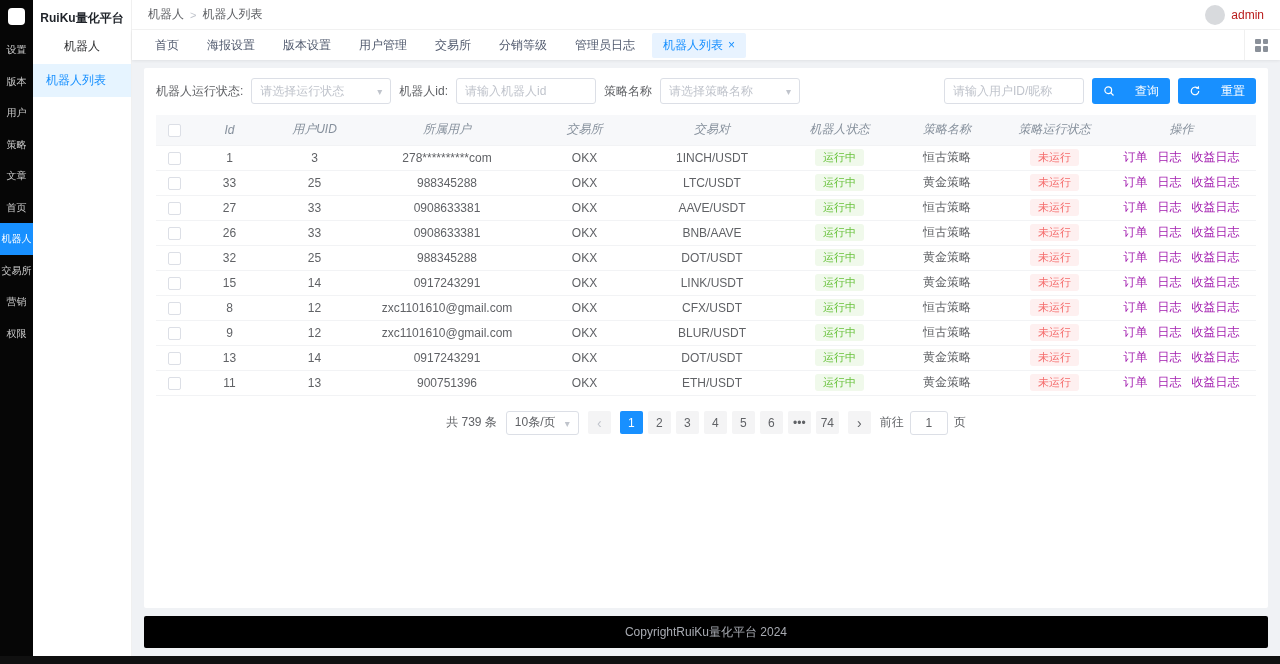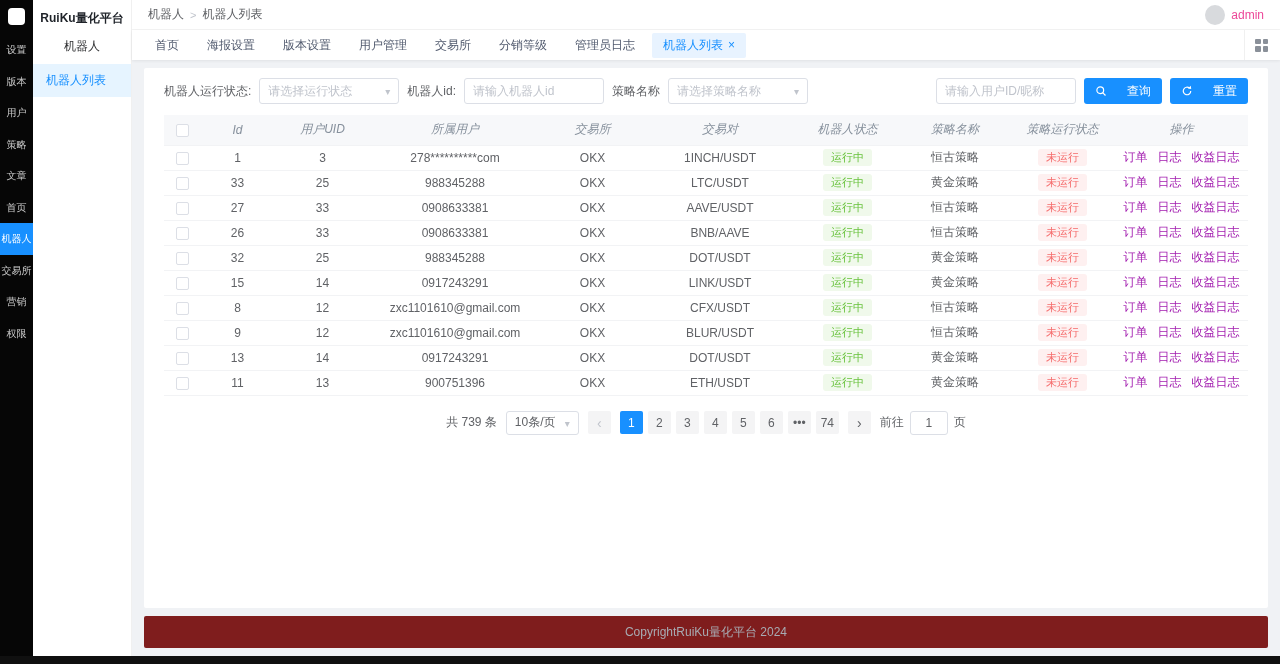--- a/index.html
+++ b/index.html
@@ -23,34 +23,34 @@
   .submenu-group { font-size: 12px; color: #303133; text-align: center; padding: 4px 0 9px; cursor: pointer; }
   .submenu-item { font-size: 12px; color: #1890ff; background: #e6f4ff; padding: 8px 0 8px 13px; cursor: pointer; }
 
   
   .main { flex: 1; display: flex; flex-direction: column; min-width: 0; }
   .topbar { height: 30px; background: #fff; display: flex; align-items: center; padding: 0 16px; flex: none; border-bottom: 1px solid #f4f4f4; }
   .breadcrumb { display: flex; align-items: center; gap: 6px; color: #606266; }
   .bc-sep { color: #c0c4cc; font-size: 11px; }
   .topbar-right { margin-left: auto; display: flex; align-items: center; gap: 6px; }
   .avatar { width: 20px; height: 20px; border-radius: 50%; background: #d8dadd; display: inline-block; cursor: pointer; }
-  .username { color: #ec4899; }
+  .username { color: #b91c1c; }
 
   .tabbar { height: 30px; background: #fff; display: flex; align-items: center; padding: 0 12px; flex: none; box-shadow: 0 1px 3px rgba(0,0,0,0.07); position: relative; z-index: 2; }
   .tabs { display: flex; align-items: center; gap: 6px; }
   .tab { padding: 4px 11px; color: #515a6e; cursor: pointer; border-radius: 2px; display: flex; align-items: center; gap: 5px; white-space: nowrap; }
   .tab.active { color: #1890ff; background: #e8f3ff; }
   .tab-close { font-size: 12px; line-height: 1; }
   .tab-actions { margin-left: auto; display: flex; align-items: center; padding-left: 10px; border-left: 1px solid #f0f0f0; height: 100%; }
   .grid-icon { width: 13px; height: 13px; display: grid; grid-template-columns: 1fr 1fr; grid-template-rows: 1fr 1fr; gap: 2px; cursor: pointer; }
   .grid-icon i { background: #8a9099; border-radius: 1px; }
 
   
   .content { flex: 1; display: flex; flex-direction: column; padding: 8px 12px; gap: 8px; min-height: 0; }
-  .card { background: #fff; border-radius: 2px; flex: 1; padding: 10px 20px; display: flex; flex-direction: column; min-height: 0; }
+  .card { background: #fff; border-radius: 2px; flex: 1; padding: 10px 12px; display: flex; flex-direction: column; min-height: 0; }
 
   .filters { display: flex; align-items: center; gap: 8px; flex: none; padding-bottom: 11px; }
   .f-label { color: #606266; white-space: nowrap; }
   .select, .inputwrap { height: 26px; border: 1px solid #dcdfe6; border-radius: 3px; background: #fff; display: flex; align-items: center; padding: 0 8px; }
   .select { width: 140px; justify-content: space-between; cursor: pointer; color: #c0c4cc; }
   .select .sel-text { overflow: hidden; white-space: nowrap; }
   .caret::before { content: "▾"; color: #c0c4cc; font-size: 10px; }
   .inputwrap { width: 140px; }
   .inputwrap input { border: none; outline: none; width: 100%; font-size: 12px; color: #606266; font-family: inherit; background: transparent; }
   .inputwrap input::placeholder { color: #c0c4cc; }
@@ -71,21 +71,21 @@
   .pg-pages { display: inline-flex; gap: 5px; }
   .pg-btn { min-width: 23px; height: 23px; background: #f4f4f5; border: none; border-radius: 2px; display: inline-flex; align-items: center; justify-content: center; color: #606266; cursor: pointer; padding: 0 4px; font-size: 12px; font-family: inherit; }
   .pg-btn.active { background: #1890ff; color: #fff; }
   .pg-btn.disabled { color: #c0c4cc; }
   .pg-prev::before { content: "‹"; font-size: 14px; }
   .pg-next::before { content: "›"; font-size: 14px; }
   .goto { display: flex; align-items: center; gap: 6px; }
   .goto input { width: 38px; height: 24px; border: 1px solid #dcdfe6; border-radius: 3px; text-align: center; font-size: 12px; color: #606266; outline: none; font-family: inherit; }
 
   .card-fill { flex: 1; }
-  .footer { height: 32px; background: #7f1d1d; display: flex; align-items: center; justify-content: center; color: #a8abb2; flex: none; border-radius: 2px; }
+  .footer { height: 32px; background: #000000; display: flex; align-items: center; justify-content: center; color: #a8abb2; flex: none; border-radius: 2px; }
 </style>
 </head>
 <body>
 
 <div class="app">
 
   <aside class="rail">
     <div class="rail-logo"></div>
     <nav>
         <div class="rail-item">设置</div>

